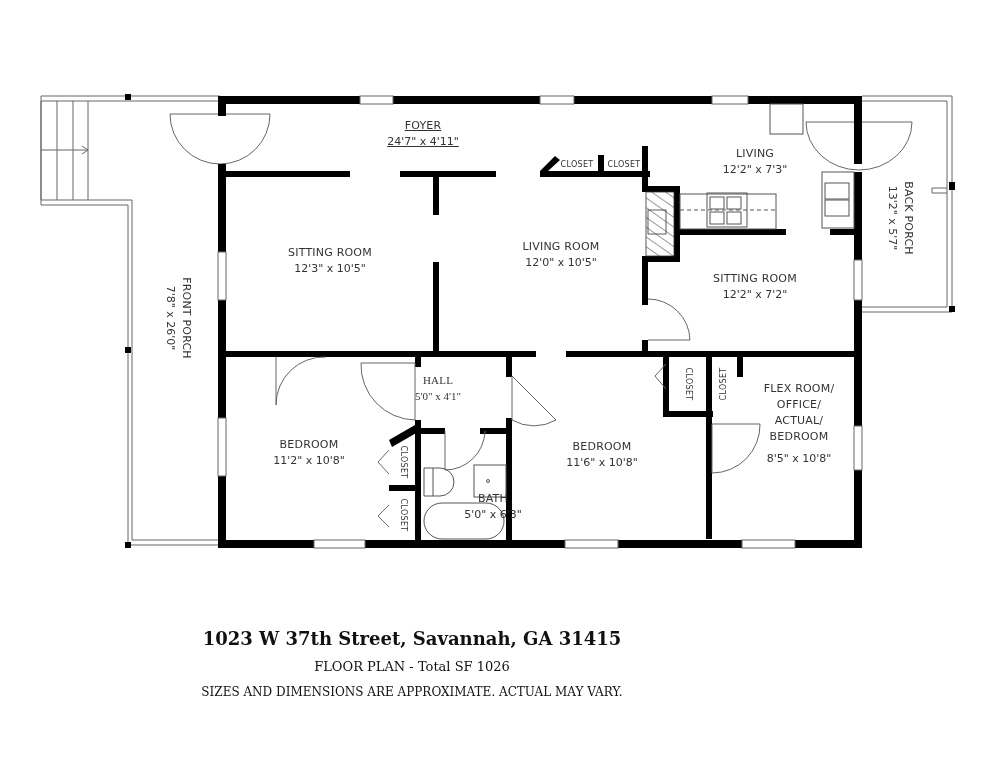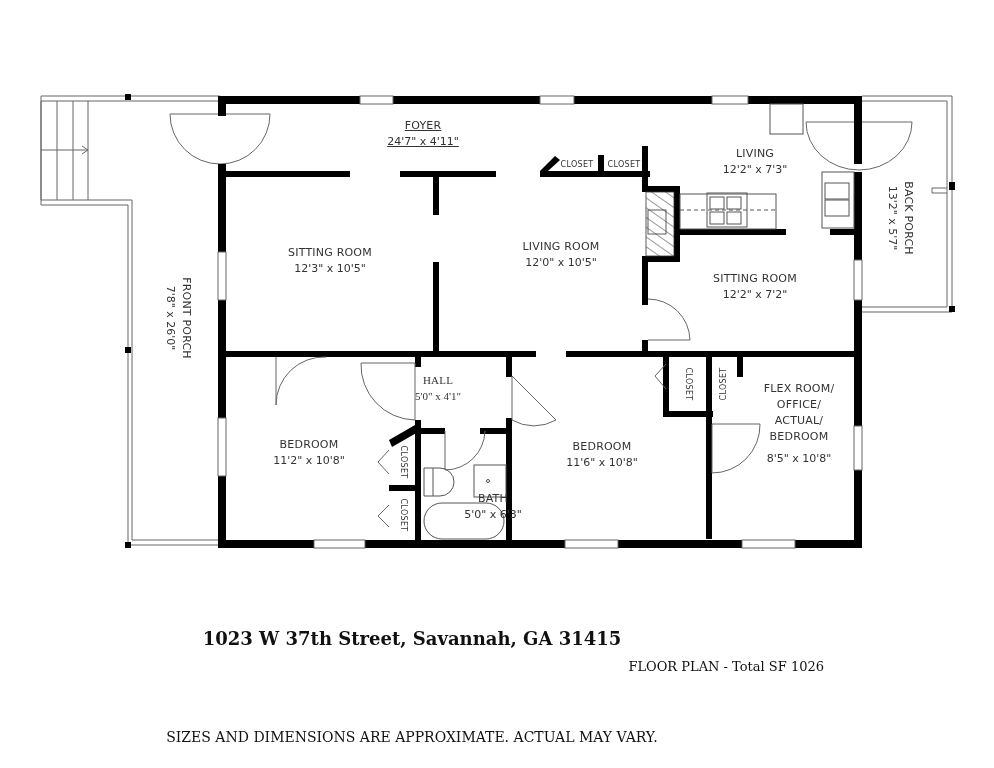--- a/index.html
+++ b/index.html
@@ -6,22 +6,22 @@
   body { width: 994px; height: 768px; position: relative; overflow: hidden; font-family: "DejaVu Sans", sans-serif; }
   #plan { position: absolute; left: 0; top: 0; }
   .room-label { position: absolute; text-align: center; color: #333; font-family: "DejaVu Sans", sans-serif; font-size: 11px; line-height: 16px; transform: translate(-50%, -50%); white-space: nowrap; }
   .room-label .name { display: block; letter-spacing: 0.2px; }
   .room-label .dim { display: block; }
   .vert { transform: translate(-50%, -50%) rotate(90deg); }
   .closet { position: absolute; font-size: 8px; color: #333; font-family: "DejaVu Sans", sans-serif; letter-spacing: 0.3px; white-space: nowrap; transform: translate(-50%, -50%); }
   .closet.v { transform: translate(-50%, -50%) rotate(90deg); }
   .footer { position: absolute; left: 0; width: 824px; text-align: center; font-family: "DejaVu Serif", serif; color: #111; }
   .footer.title { top: 628px; font-size: 18px; font-weight: bold; }
-  .footer.sub { top: 659px; font-size: 13px; text-align: right; }
-  .footer.note { top: 685px; font-size: 14px; margin-top: 44px; }
+  .footer.sub { top: 659px; font-size: 13px; }
+  .footer.note { top: 685px; font-size: 12px; }
 </style>
 </head>
 <body>
 
 <svg id="plan" width="994" height="610" viewBox="0 0 994 610" xmlns="http://www.w3.org/2000/svg">
 
   <g fill="none" stroke="#666" stroke-width="1">
     <path d="M41 96 H220 M41 101 H220"></path>
     <path d="M41 96 V205 H128 V545 H220"></path>
     <path d="M41 200 H132 V540 H220"></path>

